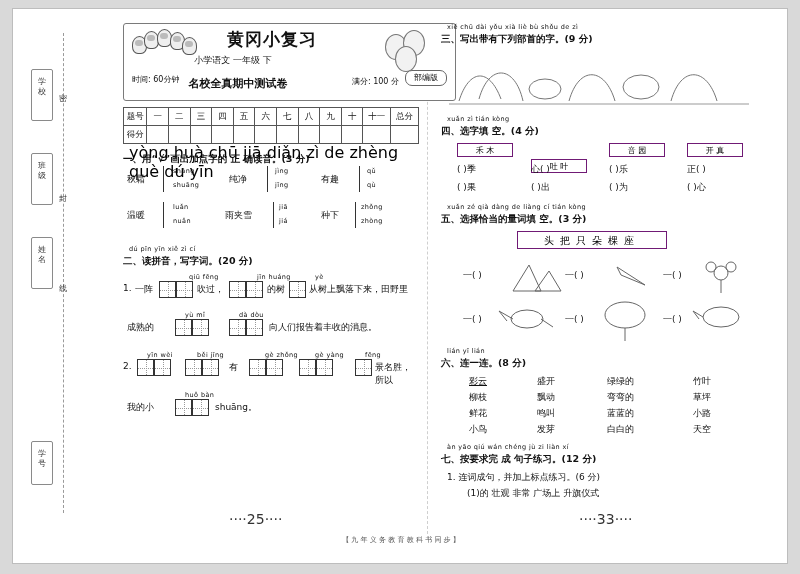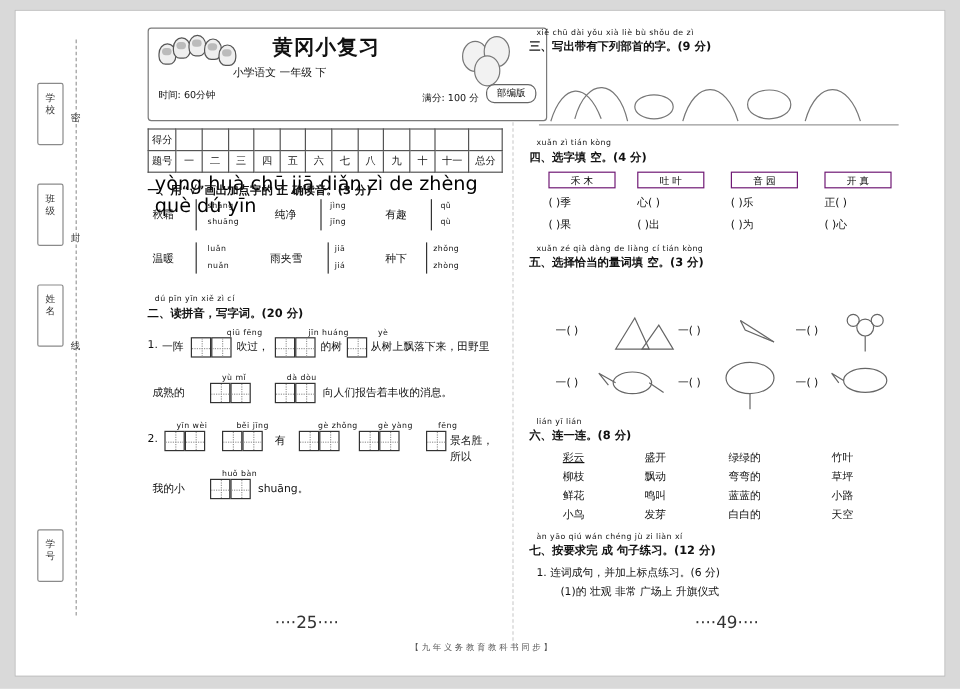--- a/index.html
+++ b/index.html
@@ -83,62 +83,63 @@
     <div class="header">
       <div class="hkids">
         <div class="kid" style="left:2px;top:8px;"></div>
         <div class="kid" style="left:14px;top:3px;"></div>
         <div class="kid" style="left:27px;top:1px;"></div>
         <div class="kid" style="left:40px;top:4px;"></div>
         <div class="kid" style="left:52px;top:9px;"></div>
       </div>
       <div class="htitle">黄冈小复习</div>
       <div class="hsub">小学语文 一年级 下</div>
+      <div class="hsub2">名校全真期中测试卷</div>
       <div class="balloons">
         <div class="bl" style="left:6px;top:4px;"></div>
         <div class="bl" style="left:24px;top:0px;"></div>
         <div class="bl" style="left:16px;top:16px;"></div>
       </div>
       <div class="badge">部编版</div>
       <div class="hclock">时间: 60分钟</div>
       <div class="hscore">满分: 100 分</div>
     </div>
 
     <table class="score">
       <tbody>
             <tr>
-        <td class="sc0">得分</td>
-        <td></td>
-        <td></td>
-        <td></td>
-        <td></td>
-        <td></td>
-        <td></td>
-        <td></td>
-        <td></td>
-        <td></td>
-        <td></td>
-        <td></td>
-        <td></td>
-      </tr>
-      <tr>
         <td class="sc0">题号</td>
         <td class="scn">一</td>
         <td class="scn">二</td>
         <td class="scn">三</td>
         <td class="scn">四</td>
         <td class="scn">五</td>
         <td class="scn">六</td>
         <td class="scn">七</td>
         <td class="scn">八</td>
         <td class="scn">九</td>
         <td class="scn">十</td>
         <td class="sct">十一</td>
         <td class="sct">总分</td>
       </tr>
+      <tr>
+        <td class="sc0">得分</td>
+        <td></td>
+        <td></td>
+        <td></td>
+        <td></td>
+        <td></td>
+        <td></td>
+        <td></td>
+        <td></td>
+        <td></td>
+        <td></td>
+        <td></td>
+        <td></td>
+      </tr>
     </tbody>
         </table>
 
     <div class="row" style="left:40px;top:120px;">yòng huà chū jiā diǎn zì de zhèng què dú yīn</div>
     <div class="row q" style="left:34px;top:130px;">一、用“√”画出加点字的 正 确读音。(3 分)</div>
 
     <div class="row tx" style="left:38px;top:150px;">秋霜</div>
     <div class="row pin" style="left:84px;top:144px;">shāng</div>
     <div class="row pin" style="left:84px;top:158px;">shuāng</div>
     <div class="row" style="left:74px;top:143px;width:1px;height:26px;border-left:1px solid #333;"></div>
@@ -252,35 +253,38 @@
       </svg>
     </div>
 
     <div class="row pin" style="left:8px;top:92px;">xuǎn zì tián kòng</div>
     <div class="row q" style="left:2px;top:102px;">四、选字填 空。(4 分)</div>
 
     <div class="row par" style="left:18px;top:120px;width:56px;height:14px;font-size:8px;line-height:13px;">禾 木</div>
     <div class="row paren" style="left:18px;top:140px;">( )季</div>
     <div class="row paren" style="left:18px;top:158px;">( )果</div>
 
-    <div class="row par" style="left:92px;top:120px;width:56px;height:14px;font-size:8px;line-height:13px;">吐 叶</div>
+    <div class="row par" style="left:92px;top:136px;width:56px;height:14px;font-size:8px;line-height:13px;">吐 叶</div>
     <div class="row paren" style="left:92px;top:140px;">心( )</div>
     <div class="row paren" style="left:92px;top:158px;">( )出</div>
 
     <div class="row par" style="left:170px;top:120px;width:56px;height:14px;font-size:8px;line-height:13px;">音 园</div>
     <div class="row paren" style="left:170px;top:140px;">( )乐</div>
     <div class="row paren" style="left:170px;top:158px;">( )为</div>
 
     <div class="row par" style="left:248px;top:120px;width:56px;height:14px;font-size:8px;line-height:13px;">开 真</div>
     <div class="row paren" style="left:248px;top:140px;">正( )</div>
     <div class="row paren" style="left:248px;top:158px;">( )心</div>
 
     <div class="row pin" style="left:8px;top:180px;">xuǎn zé qià dàng de liàng cí tián kòng</div>
     <div class="row q" style="left:2px;top:190px;">五、选择恰当的量词填 空。(3 分)</div>
 
+    <div class="row par" style="left:78px;top:208px;width:150px;height:18px;font-size:10px;line-height:17px;letter-spacing:6px;">
+      <span>头</span><span>把</span><span>只</span><span>朵</span><span>棵</span><span>座</span>
+    </div>
 
     <div class="row" style="left:10px;top:232px;width:300px;height:40px;">
       <svg width="300" height="40" viewBox="0 0 300 40">
         <path d="M64 36 L80 10 L92 36 Z" fill="none" stroke="#666"></path>
         <path d="M86 36 L100 16 L112 36 Z" fill="none" stroke="#666"></path>
         <path d="M168 12 L196 30" stroke="#666" fill="none"></path>
         <path d="M168 12 L172 20 L196 30" fill="none" stroke="#666"></path>
         <circle cx="272" cy="18" r="7" fill="none" stroke="#666"></circle>
         <circle cx="262" cy="12" r="5" fill="none" stroke="#666"></circle>
         <circle cx="282" cy="12" r="5" fill="none" stroke="#666"></circle>
@@ -328,19 +332,19 @@
     <div class="row tx" style="left:254px;top:368px;">草坪</div>
     <div class="row tx" style="left:254px;top:384px;">小路</div>
     <div class="row tx" style="left:254px;top:400px;">天空</div>
 
     <div class="row pin" style="left:8px;top:420px;">àn yāo qiú wán chéng jù zi liàn xí</div>
     <div class="row q" style="left:2px;top:430px;">七、按要求完 成 句子练习。(12 分)</div>
     <div class="row tx" style="left:8px;top:448px;">1. 连词成句，并加上标点练习。(6 分)</div>
     <div class="row tx" style="left:28px;top:464px;">(1)的 壮观 非常 广场上 升旗仪式</div>
 
     <div class="pgnum" style="left:140px;">
-      ····<span>49</span>····
+      ····<span>33</span>····
     </div>
   </div>
 
   <div class="footer">【 九 年 义 务 教 育 教 科 书 同 步 】</div>
  </div>
 </div>
 
 </body></html>

